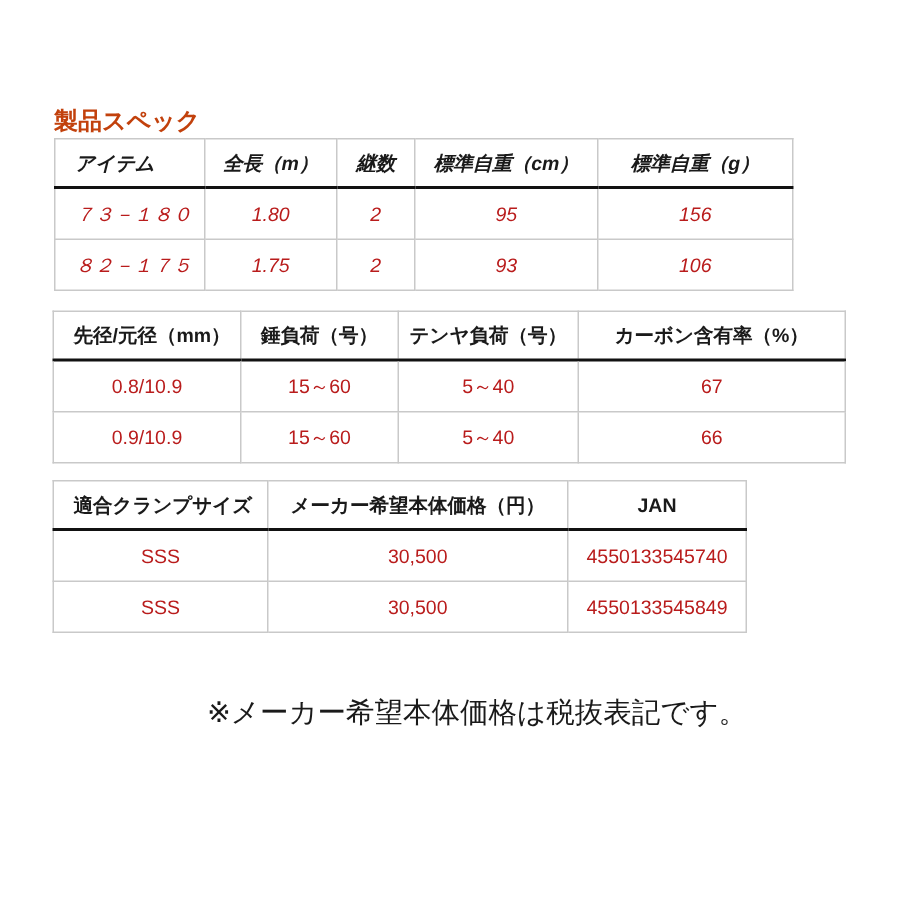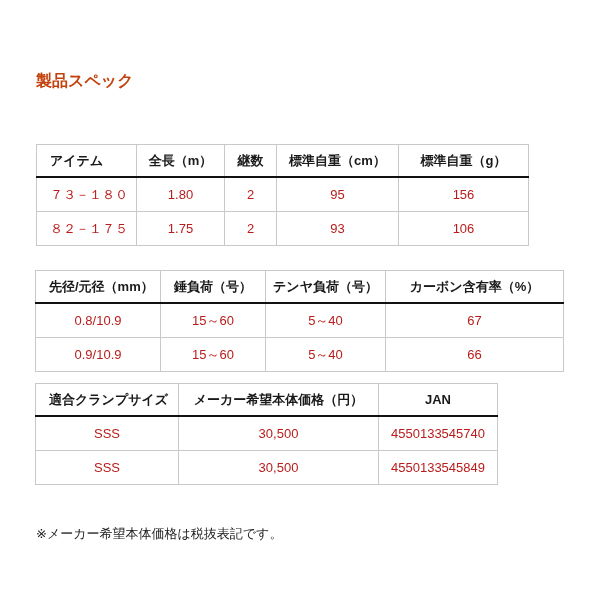--- a/index.html
+++ b/index.html
@@ -21,22 +21,22 @@
     font-size: 16px;
     font-weight: bold;
     margin: 0;
     color: #c2410c;
   }
   table.spec {
     border-collapse: collapse;
     table-layout: fixed;
     border: 1px solid #c9c9c9;
   }
-  table.spec.t0 { margin-top: 52px; width: 492px; }
-  table.spec.t1 { margin-top: 24px; width: 528px; margin-left: -1px; }
+  table.spec.t0 { width: 492px; font-style: italic; }
+  table.spec.t1 { margin-top: 13px; width: 528px; margin-left: -1px; }
   table.spec.t2 { margin-top: 11px; width: 462px; margin-left: -1px; }
   table.spec th, table.spec td {
     border: 1px solid #c9c9c9;
     font-size: 13px;
     text-align: center;
     padding: 0;
     overflow: hidden;
     white-space: nowrap;
   }
   table.spec th {
@@ -48,22 +48,23 @@
   table.spec td {
     height: 33px;
     color: #b91c1c;
   }
   table.spec th.left, table.spec td.left {
     text-align: left;
     padding-left: 13px;
   }
   .footnote {
     margin-top: 40px;
-    font-size: 13px;
+    font-size: 19px;
     color: #1a1a1a;
+    text-align: center;
   }
 </style>
 </head>
 <body>
 
 <div class="wrap">
 
   <h2 class="page-title">製品スペック</h2>
 
   <table class="spec t0">

